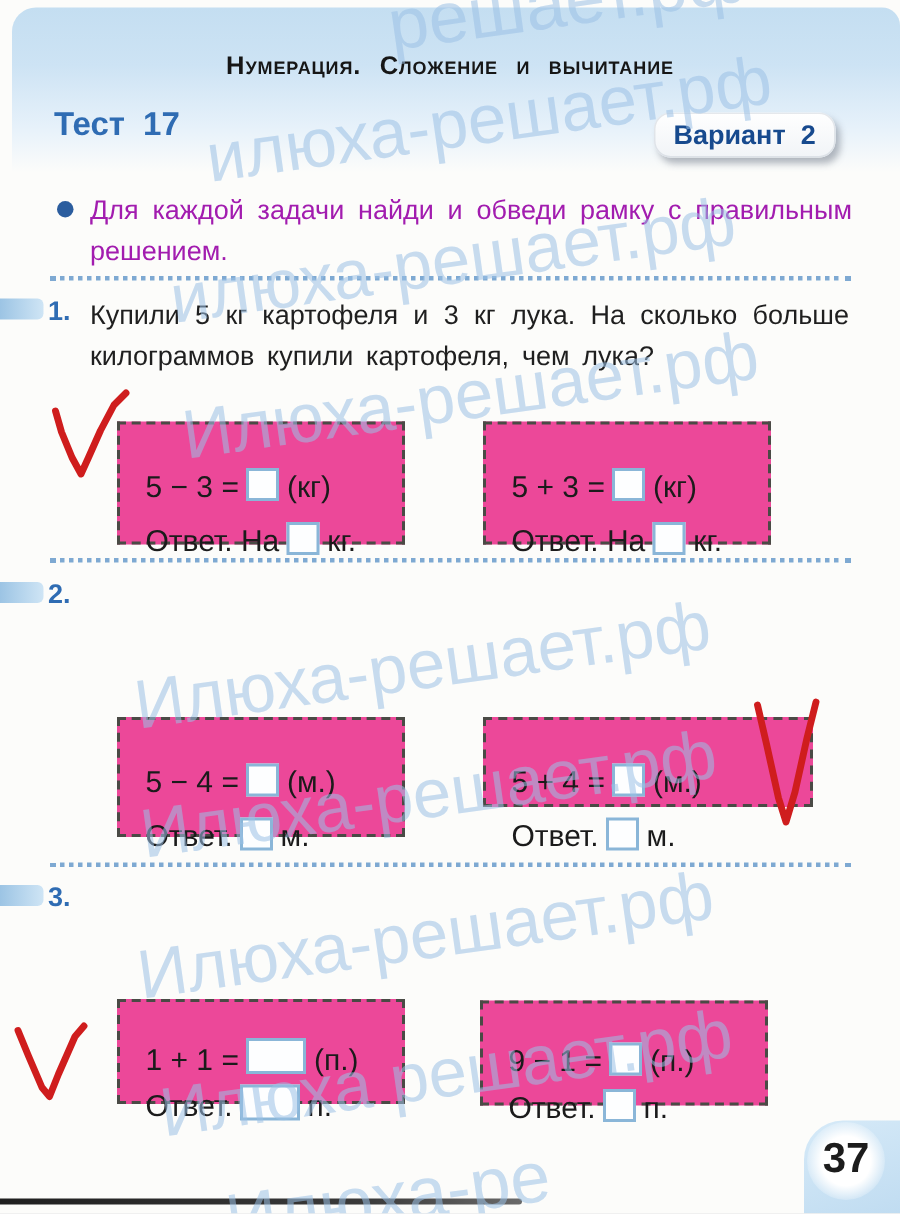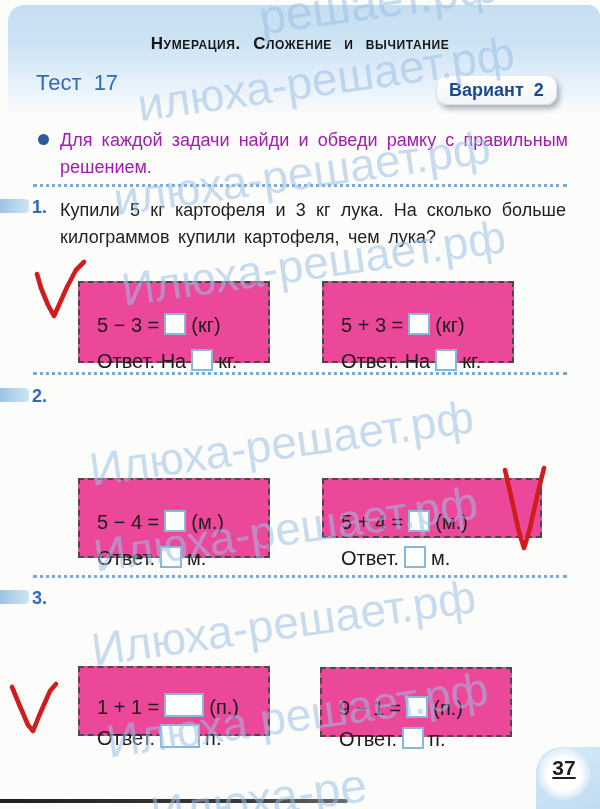--- a/index.html
+++ b/index.html
@@ -14,21 +14,21 @@
     border-radius:16px 12px 0 0;
     background:linear-gradient(180deg,#c4def1 0%,#cde3f4 35%,#e6f1fa 72%,rgba(255,255,255,0) 100%);
   }
   .title{
     position:absolute;left:30px;top:34px;width:540px;text-align:center;
     font-weight:bold;font-size:17px;letter-spacing:.6px;word-spacing:7px;
     font-variant:small-caps;color:#161616;
   }
   .test-label{
     position:absolute;left:36px;top:70px;
-    font-weight:normal;font-size:22px;color:#2f6cb3;word-spacing:6px;
+    font-weight:bold;font-size:22px;color:#2f6cb3;word-spacing:6px;
   }
   .variant-badge{
     position:absolute;left:436px;top:75px;min-width:86px;height:26px;
     background:linear-gradient(180deg,#ffffff,#f1f4f7);
     border-radius:11px;padding:2px 13px;
     box-shadow:3px 4px 5px rgba(90,100,115,.45), 0 0 0 1px rgba(180,190,200,.35) inset;
     display:flex;align-items:center;
   }
   .variant-badge span{font-weight:bold;font-size:18px;color:#174a8e;word-spacing:5px;}
   
@@ -84,21 +84,21 @@
     position:absolute;left:536px;top:747px;width:64px;height:62px;
     border-radius:26px 0 0 0;
     background:linear-gradient(160deg,#d6eaf8,#c0dcf1);
   }
   .pgcircle{
     position:absolute;left:538px;top:748px;width:52px;height:52px;border-radius:50%;
     background:radial-gradient(circle,#ffffff 45%,rgba(255,255,255,0) 78%);
   }
   .pgnum{
     position:absolute;left:540px;top:756px;width:48px;text-align:center;
-    font-weight:bold;font-size:21px;color:#1c1c1c;text-decoration:underline;
+    font-weight:bold;font-size:28px;color:#1c1c1c;
   }
   
   .artifact-line{
     position:absolute;left:0;top:799px;width:348px;height:4px;
     background:linear-gradient(90deg,#1f1f1f,#3a3a3a 70%,#6a6a6a);
     border-radius:0 2px 2px 0;
   }
 </style>
 </head>
 <body>

